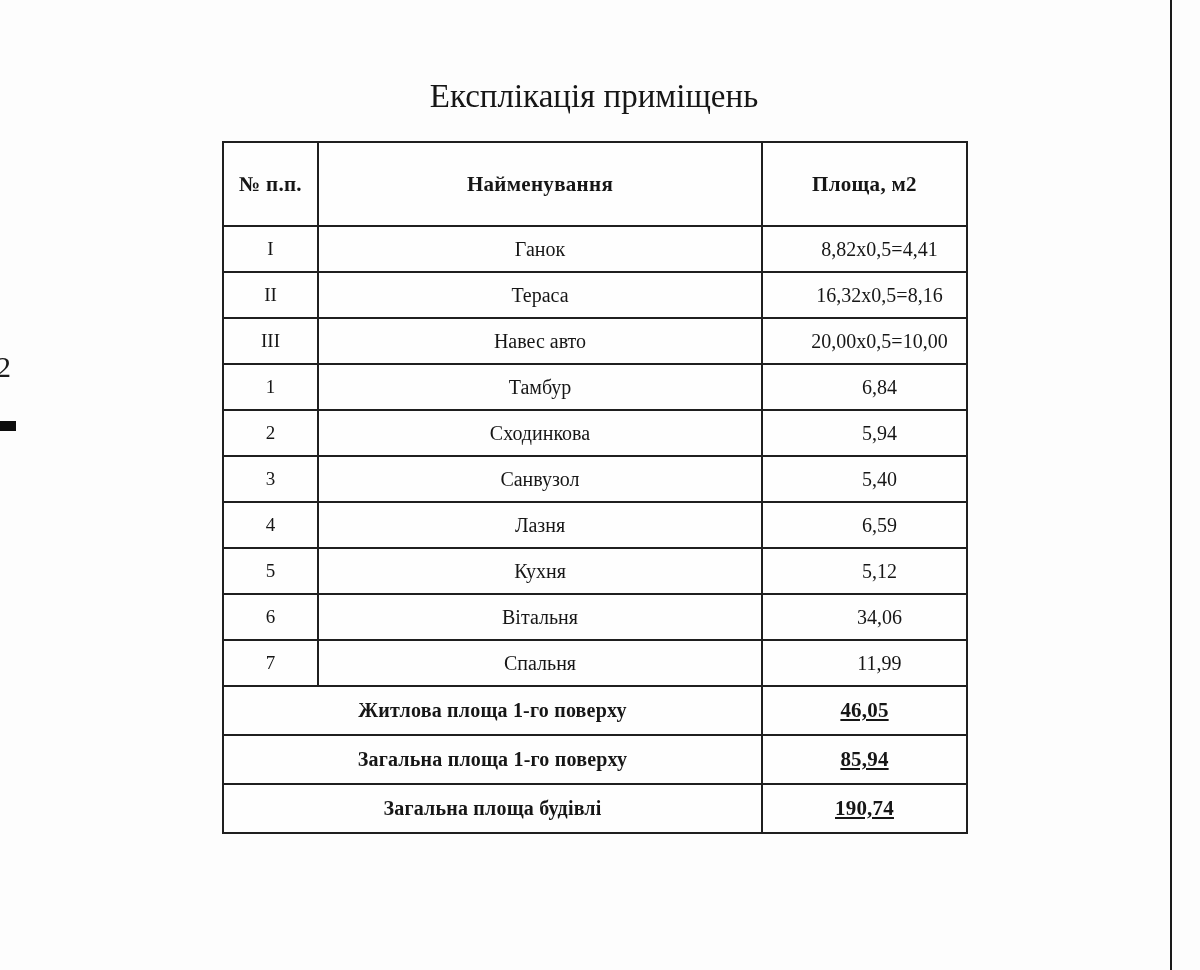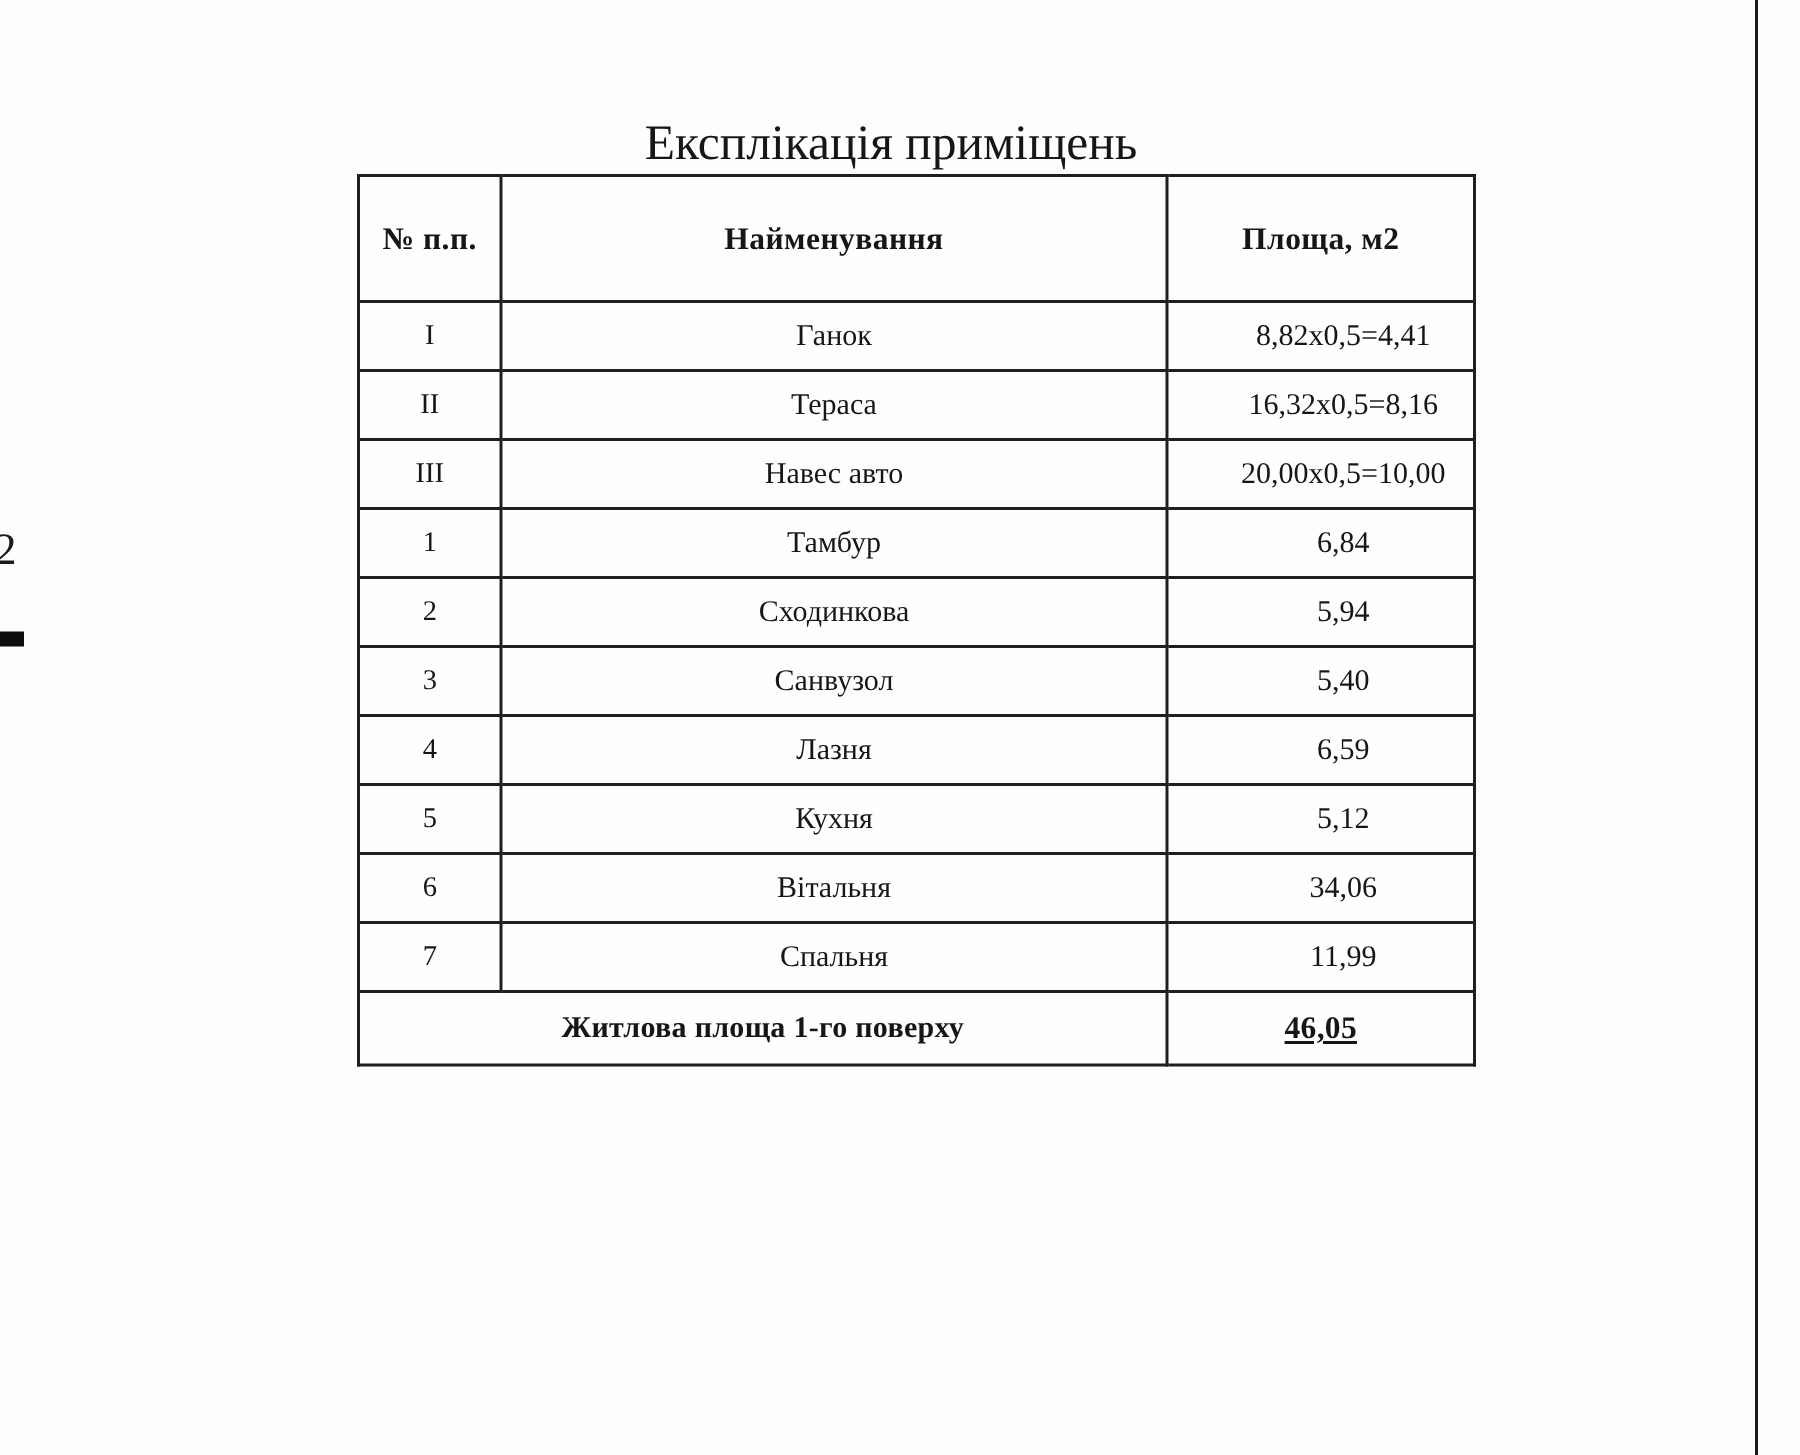--- a/index.html
+++ b/index.html
@@ -55,25 +55,24 @@
     font-size: 33px;
     line-height: 40px;
     font-weight: 400;
     white-space: nowrap;
   }
 
   
   .exp-table {
     position: absolute;
     left: 222px;
-    top: 116px;
+    top: 141px;
     width: 744px;
     border-collapse: collapse;
     table-layout: fixed;
-    margin-left: 16px;
   }
   .exp-table col.c-num   { width: 95px; }
   .exp-table col.c-name  { width: 444px; }
   .exp-table col.c-area  { width: 205px; }
 
   .exp-table th,
   .exp-table td {
     border: 2px solid #1f1f1f;
     text-align: center;
     vertical-align: middle;
@@ -183,14 +182,22 @@
       </tr>
       <tr class="data-row">
         <td class="cell-num">7</td>
         <td class="cell-name">Спальня</td>
         <td class="cell-area">11,99</td>
       </tr>
       <tr class="summary-row">
         <td class="cell-summary-label" colspan="2">Житлова площа 1-го поверху</td>
         <td class="cell-summary-value">46,05</td>
       </tr>
+      <tr class="summary-row">
+        <td class="cell-summary-label" colspan="2">Загальна площа 1-го поверху</td>
+        <td class="cell-summary-value">85,94</td>
+      </tr>
+      <tr class="summary-row">
+        <td class="cell-summary-label" colspan="2">Загальна площа будівлі</td>
+        <td class="cell-summary-value">190,74</td>
+      </tr>
     </tbody>
 </table>
 
 </body></html>

